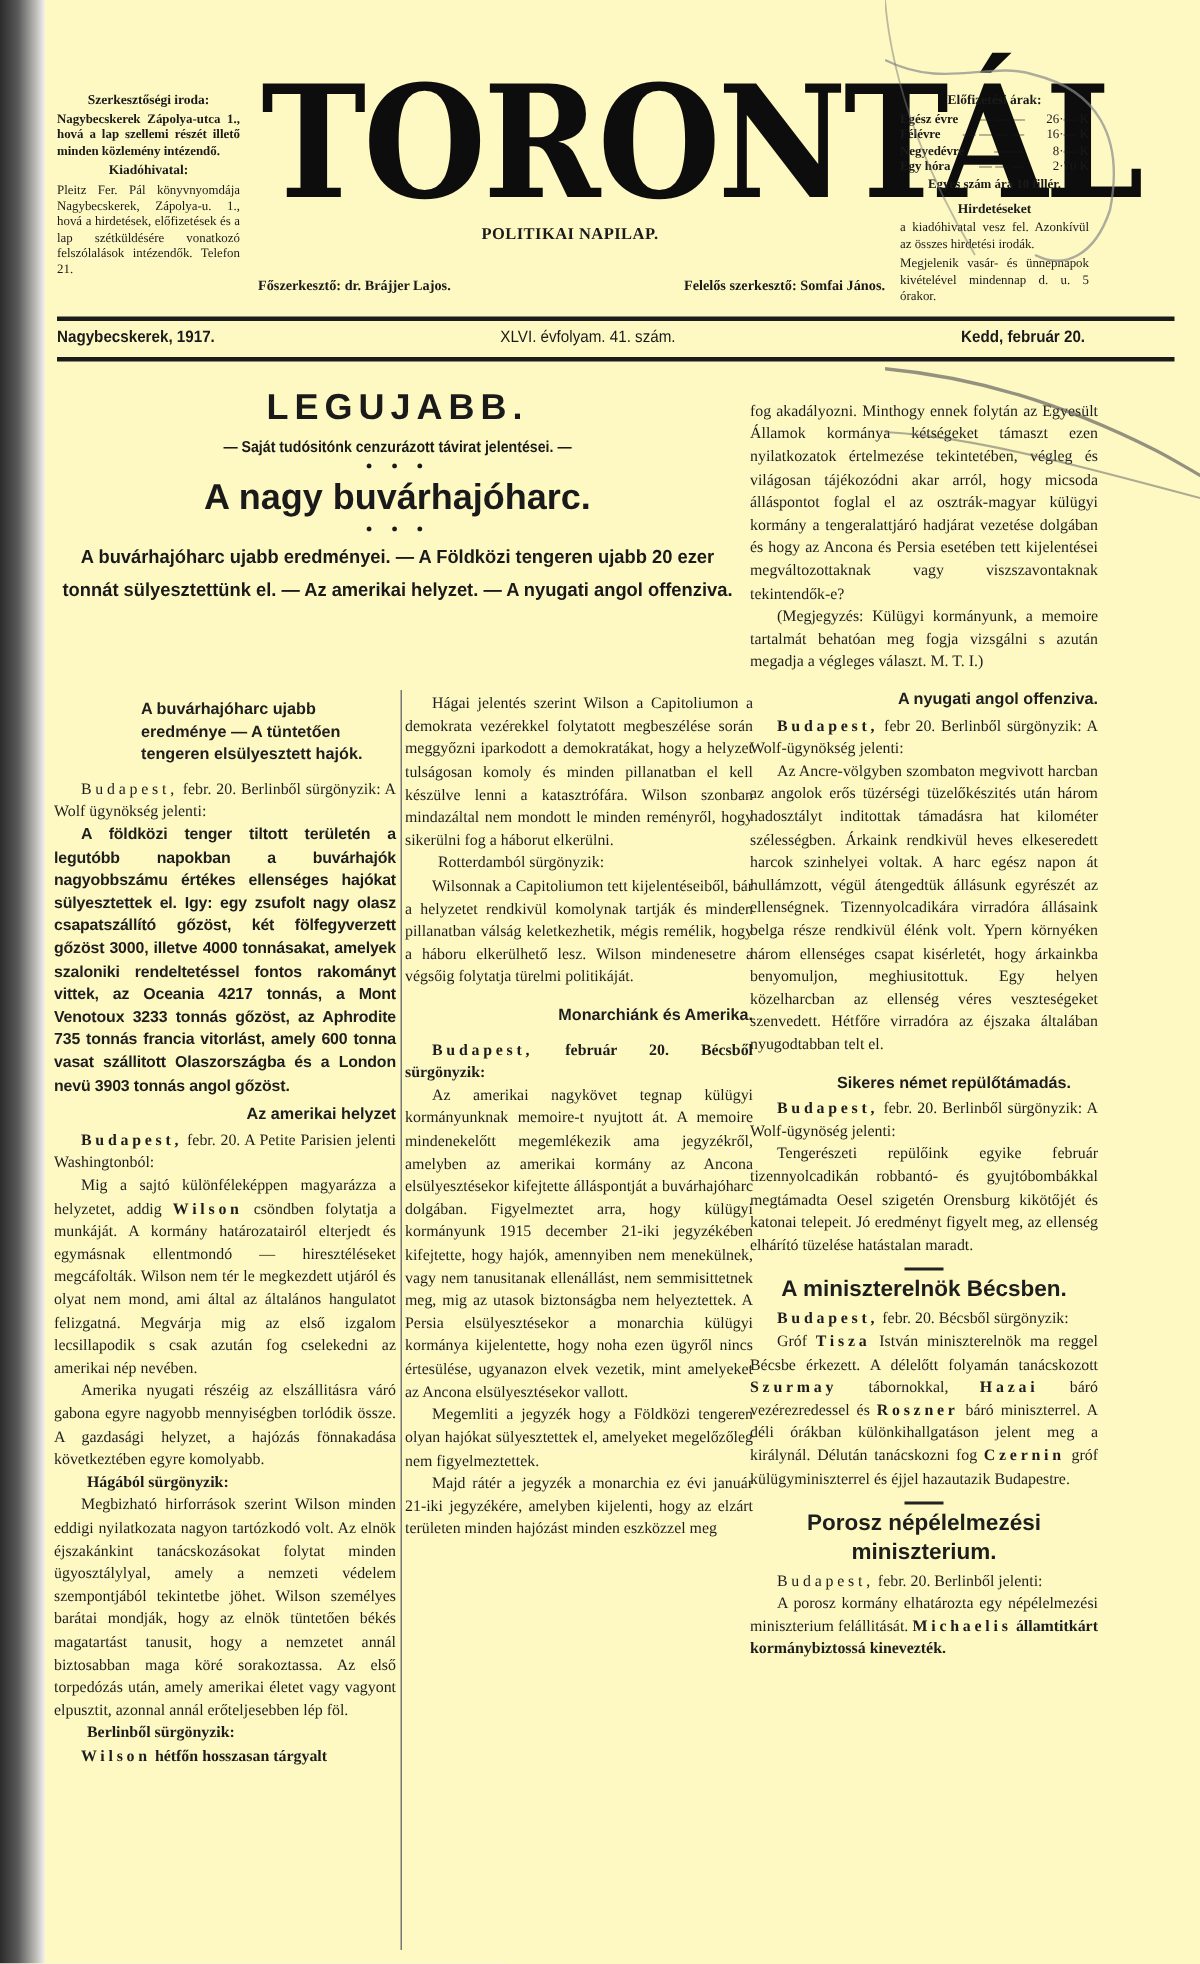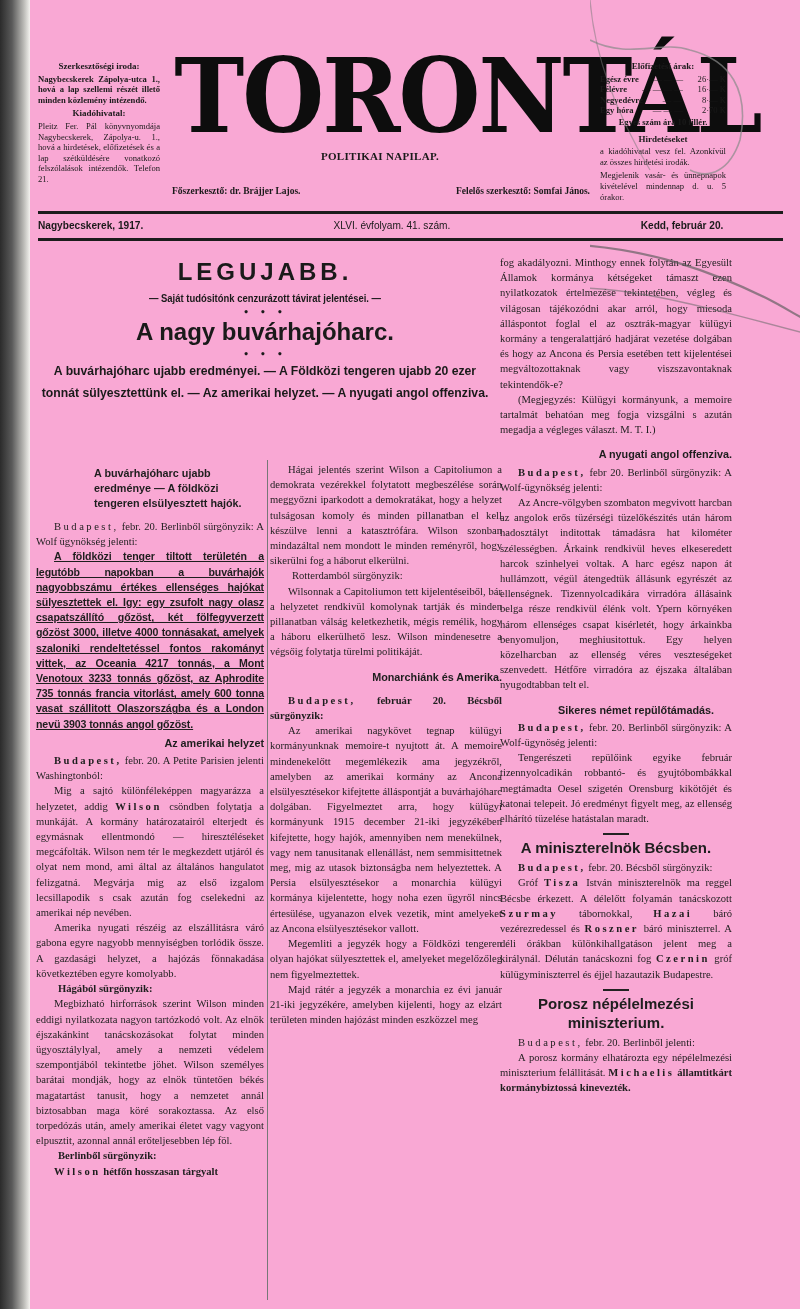--- a/index.html
+++ b/index.html
@@ -9,21 +9,21 @@
     color: #1a1a1a;
     font-family: "DejaVu Serif", serif;
     position: relative;
   }
   .page-edge {
     position: absolute; left: 0; top: 0; width: 30px; height: 1309px;
     background: linear-gradient(90deg, #2b2b2b 0%, #5a5a5a 40%, #bdbcb8 80%, #f3f2ee 100%);
   }
   .sheet {
     position: absolute; left: 30px; top: 0; width: 770px; height: 1309px;
-    background: #f9a8d4;
+    background: #fef9c3;
   }
 
   
   .masthead { position: absolute; top: 0; left: 0; width: 770px; height: 205px; }
   .side-box {
     position: absolute; top: 60px;
     font-size: 8.6px; line-height: 10.6px; text-align: justify;
     font-family: "Liberation Serif", serif;
   }
   .side-box.left { left: 8px; width: 122px; }
@@ -90,30 +90,29 @@
   }
 
   
   .col {
     position: absolute; font-family: "Liberation Serif", serif;
     font-size: 10.6px; line-height: 15.2px; text-align: justify;
     color: #1e1e1e;
   }
   .col.c1 { left: 6px; top: 462px; width: 228px; }
   .col.c2 { left: 240px; top: 462px; width: 232px; }
-  .col.c3 { left: 470px; top: 255px; width: 232px; }
+  .col.c3 { left: 470px; top: 267px; width: 232px; }
   .colrule { position: absolute; width: 1px; background: #777; }
   .colrule.a { left: 237px; top: 460px; height: 840px; }
 
   .col p { text-indent: 18px; }
   .col p.noind { text-indent: 0; }
   .col .sans {
     font-family: "Liberation Sans", sans-serif; font-weight: bold; font-size: 10.6px;
     letter-spacing: -0.1px;
-    text-decoration: underline;
   }
   .col .sub-head {
     font-family: "Liberation Sans", sans-serif; font-weight: bold; font-size: 10.8px;
     text-align: right; margin: 4px 0 2px;
   }
   .col .sub-head.block { text-align: left; padding-left: 58px; line-height: 15px; }
   .col .big-head {
     font-family: "Liberation Sans", sans-serif; font-weight: bold; font-size: 15px;
     text-align: center; line-height: 19px; margin: 2px 0 3px;
   }
@@ -194,21 +193,21 @@
     <div class="legujabb-sub">— Saját tudósitónk cenzurázott távirat jelentései. —</div>
     <div class="dots">• • •</div>
     <div class="main-headline">A nagy buvárhajóharc.</div>
     <div class="dots">• • •</div>
     <div class="summary">A buvárhajóharc ujabb eredményei. — A Földközi tengeren ujabb 20 ezer tonnát sülyesztettünk el. — Az amerikai helyzet. — A nyugati angol offenziva.</div>
   </div>
 
   <div class="colrule a"></div>
 
   <div class="col c1">
-    <div class="sub-head block">A buvárhajóharc ujabb eredménye — A földközi tengeren elsülyesztett hajók.</div>
+    <div class="sub-head block">A buvárhajóharc ujabb eredménye — A tüntetően tengeren elsülyesztett hajók.</div>
     <div class="gap"></div>
     <p><span class="sp">Budapest,</span> <span>febr. 20. Berlinből sürgönyzik: A Wolf ügynökség jelenti:</span></p>
     <p class="sans">A földközi tenger tiltott területén a legutóbb napokban a buvárhajók nagyobbszámu értékes ellenséges hajókat sülyesztettek el. Igy: egy zsufolt nagy olasz csapatszállító gőzöst, két fölfegyverzett gőzöst 3000, illetve 4000 tonnásakat, amelyek szaloniki rendeltetéssel fontos rakományt vittek, az Oceania 4217 tonnás, a Mont Venotoux 3233 tonnás gőzöst, az Aphrodite 735 tonnás francia vitorlást, amely 600 tonna vasat szállitott Olaszországba és a London nevü 3903 tonnás angol gőzöst.</p>
     <div class="sub-head">Az amerikai helyzet</div>
     <p><span class="sp bold">Budapest,</span> <span>febr. 20. A Petite Parisien jelenti Washingtonból:</span></p>
     <p><span>Mig a sajtó különféleképpen magyarázza a helyzetet, addig</span> <span class="sp bold">Wilson</span> <span>csöndben folytatja a munkáját. A kormány határozatairól elterjedt és egymásnak ellentmondó — hiresztéléseket megcáfolták. Wilson nem tér le megkezdett utjáról és olyat nem mond, ami által az általános hangulatot felizgatná. Megvárja mig az első izgalom lecsillapodik s csak azután fog cselekedni az amerikai nép nevében.</span></p>
     <p>Amerika nyugati részéig az elszállitásra váró gabona egyre nagyobb mennyiségben torlódik össze. A gazdasági helyzet, a hajózás fönnakadása következtében egyre komolyabb.</p>
     <p class="dispatch bold">Hágából sürgönyzik:</p>
     <p>Megbizható hirforrások szerint Wilson minden eddigi nyilatkozata nagyon tartózkodó volt. Az elnök éjszakánkint tanácskozásokat folytat minden ügyosztálylyal, amely a nemzeti védelem szempontjából tekintetbe jöhet. Wilson személyes barátai mondják, hogy az elnök tüntetően békés magatartást tanusit, hogy a nemzetet annál biztosabban maga köré sorakoztassa. Az első torpedózás után, amely amerikai életet vagy vagyont elpusztit, azonnal annál erőteljesebben lép föl.</p>
     <p class="dispatch bold">Berlinből sürgönyzik:</p>

